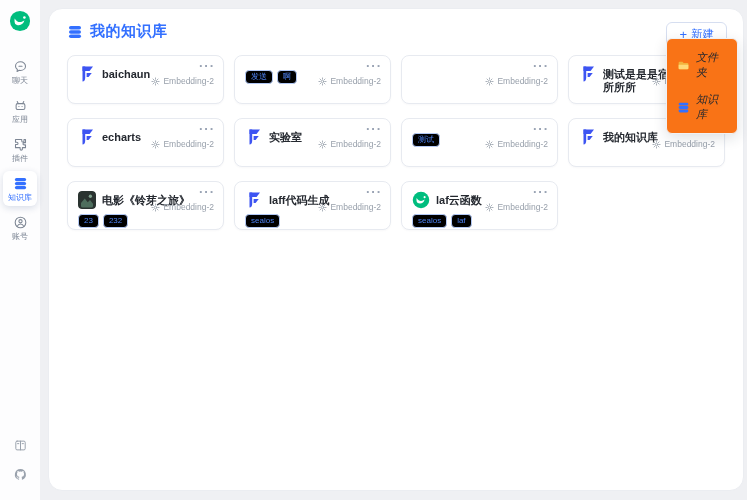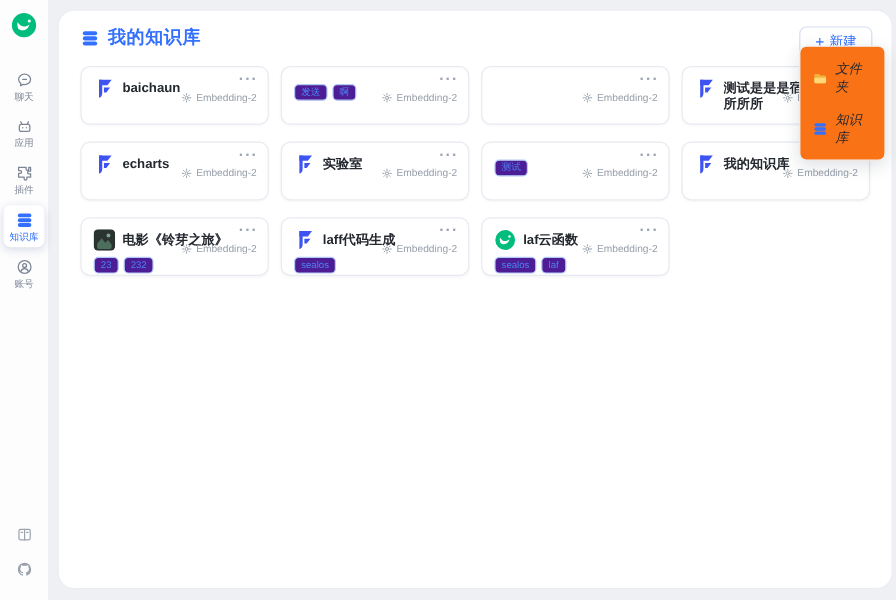--- a/index.html
+++ b/index.html
@@ -76,21 +76,21 @@
     line-height:13px; margin-top:2.5px;
     display:-webkit-box; -webkit-line-clamp:2; -webkit-box-orient:vertical; overflow:hidden;
   }
   .card-dots {
     position:absolute; top:3px; right:8px;
     color:#98a2b3; font-size:13px; font-weight:bold; letter-spacing:1px;
     cursor:pointer; line-height:14px;
   }
   .tag-row { display:flex; gap:4px; margin:5px 0 0 0; }
   .tag {
-    border:1px solid #b3c9f6; color:#4e83f3; background:#4c1d95;
+    border:1px solid #b3c9f6; color:#4e83f3; background:#000000;
     border-radius:4px; font-size:8px; line-height:10px; padding:1px 5px;text-align:center;
   }
   .card-foot {
     position:absolute; right:9px; bottom:17px;
     display:flex; align-items:center; gap:3px;
     color:#98a0ab; font-size:8.5px;
   }
   .card-foot .ic svg { width:9px; height:9px; display:block; }
 
   

